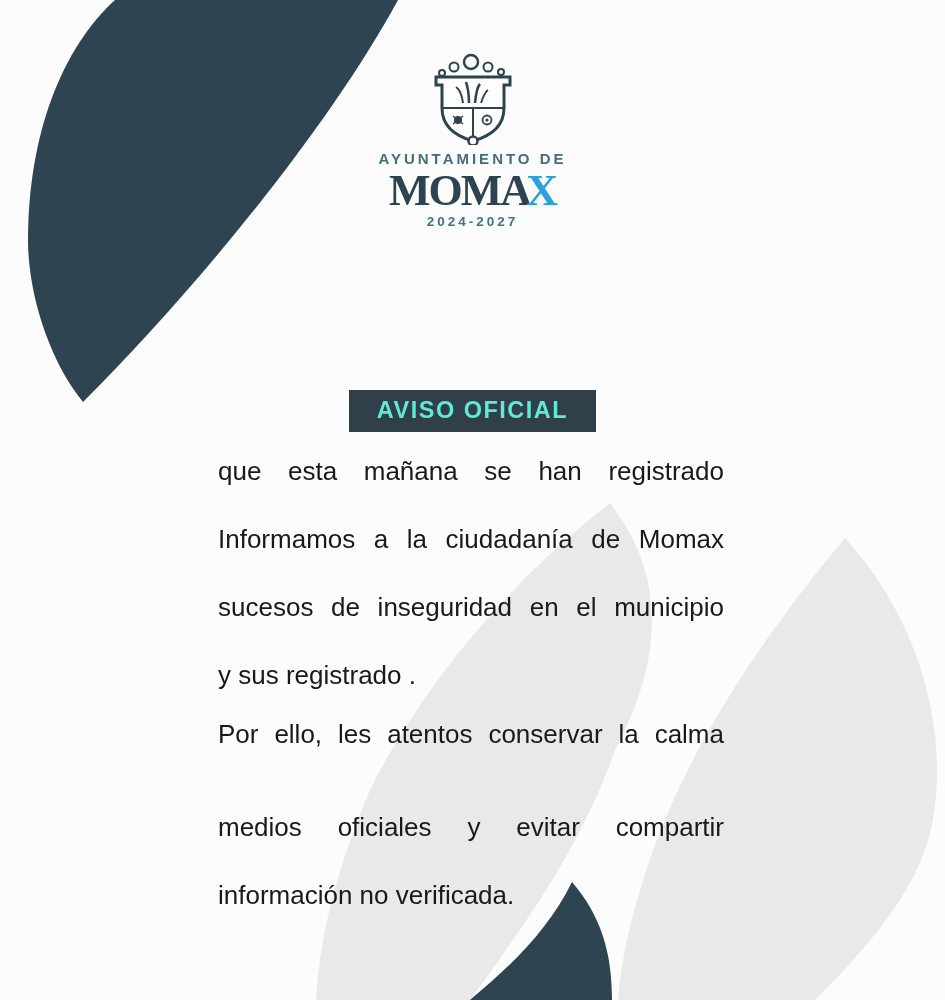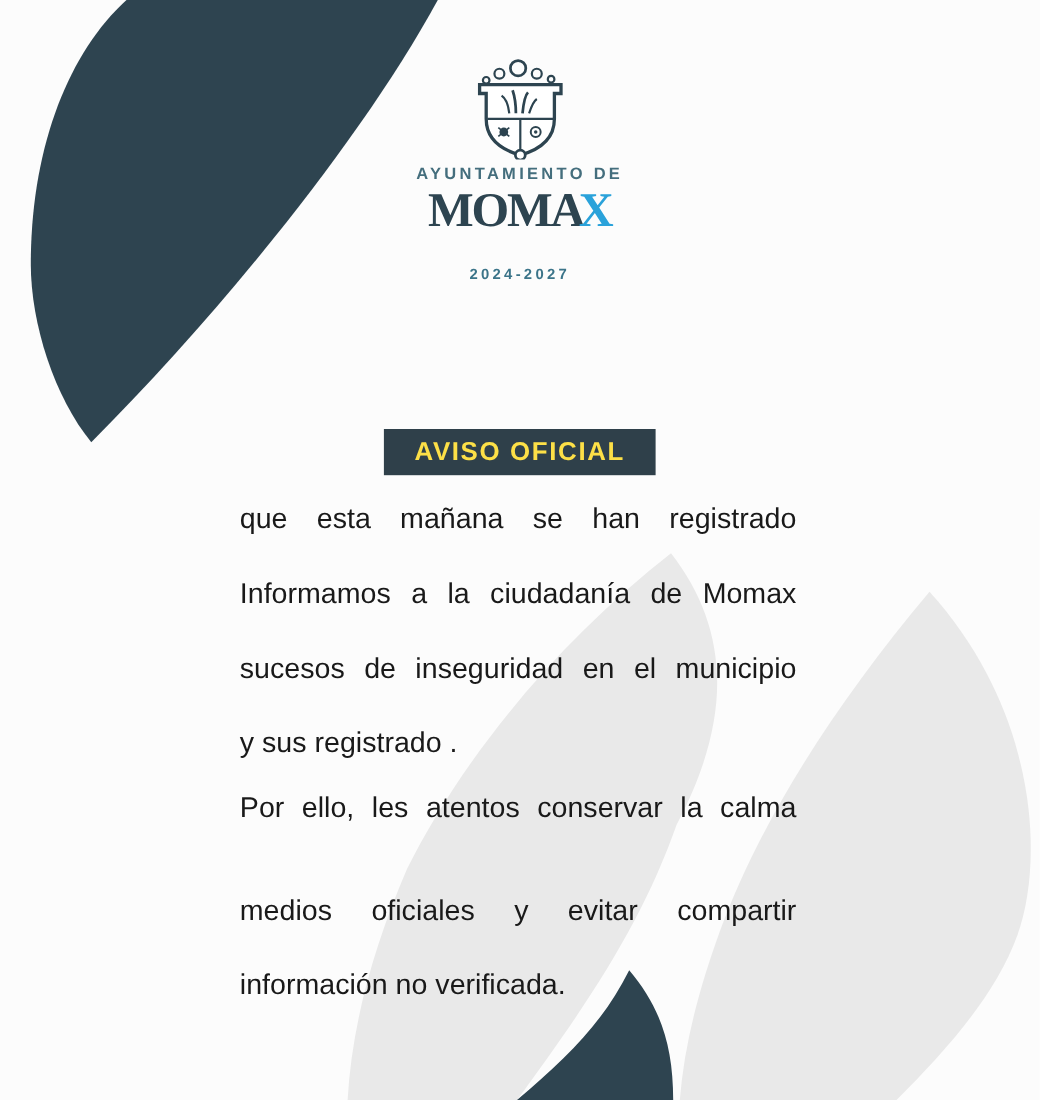--- a/index.html
+++ b/index.html
@@ -58,40 +58,40 @@
     line-height: 70px;
     color: #2d4450;
   }
   .momax .x-accent {
     color: #2aa2da;
     margin-left: -4px;
   }
 
   .years {
     position: absolute;
-    left: 0; top: 242px;
+    left: 0; top: 214px;
     width: 945px;
     text-align: center;
     font-size: 13.5px;
     font-weight: 700;
     letter-spacing: 3px;
     color: #3b7489;
   }
 
   
   .badge-row {
     position: absolute;
     left: 0; top: 390px;
     width: 945px;
     text-align: center;
   }
   .badge {
     display: inline-block;
     background: #2f404a;
-    color: #fde047;
+    color: #5eead4;
     font-size: 23.5px;
     font-weight: 700;
     letter-spacing: 1.5px;
     padding: 7px 28px 8px 28px;
   }
 
   
   .body-text {
     position: absolute;
     left: 218px; top: 454px;

